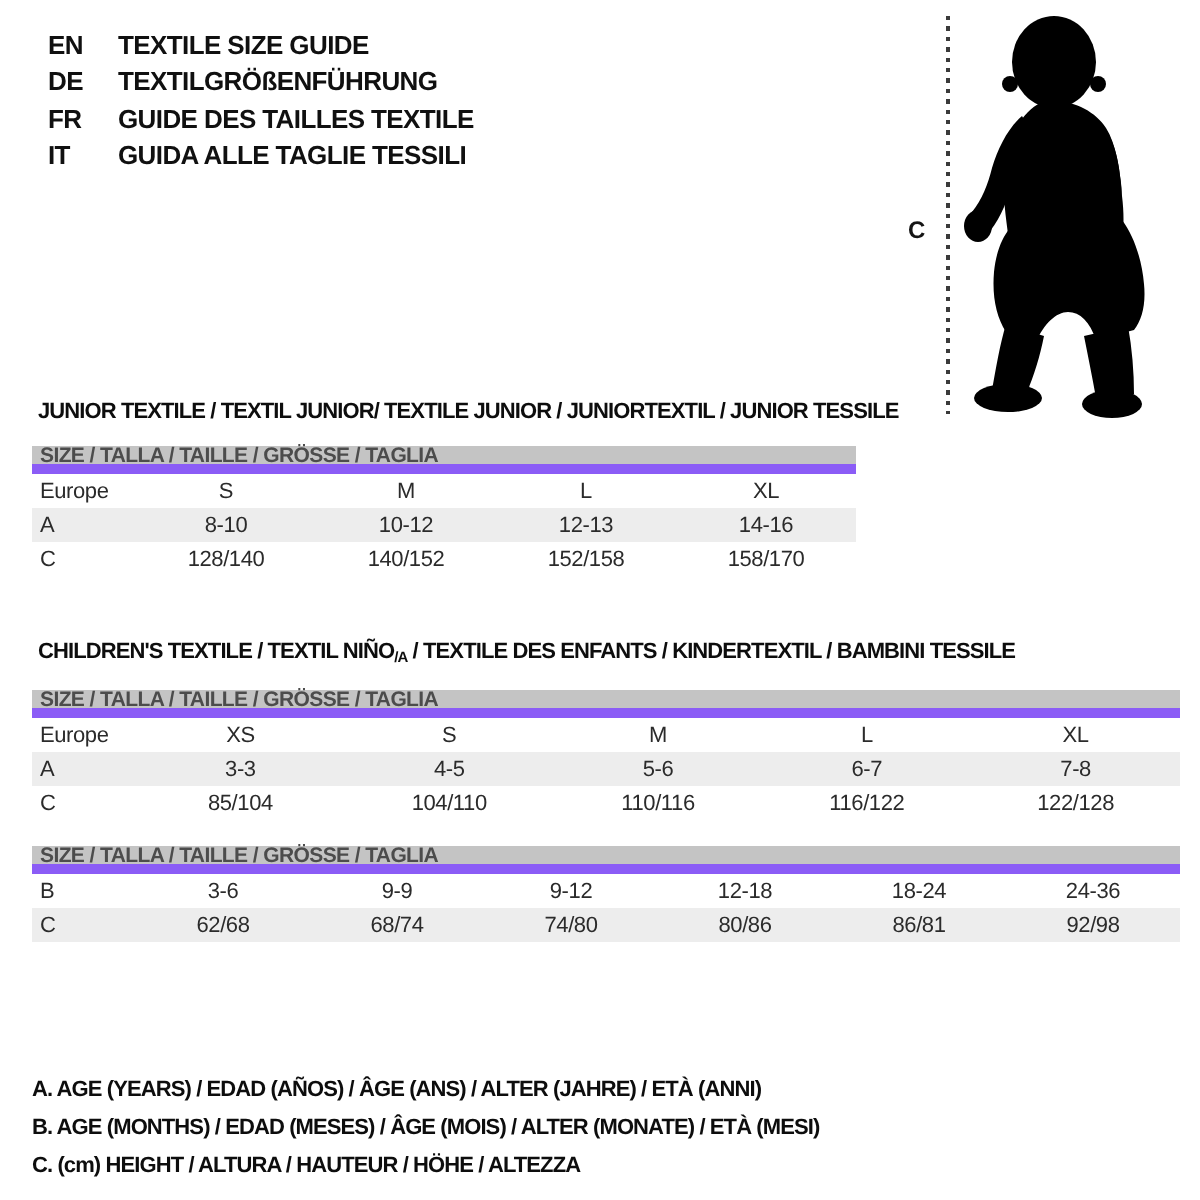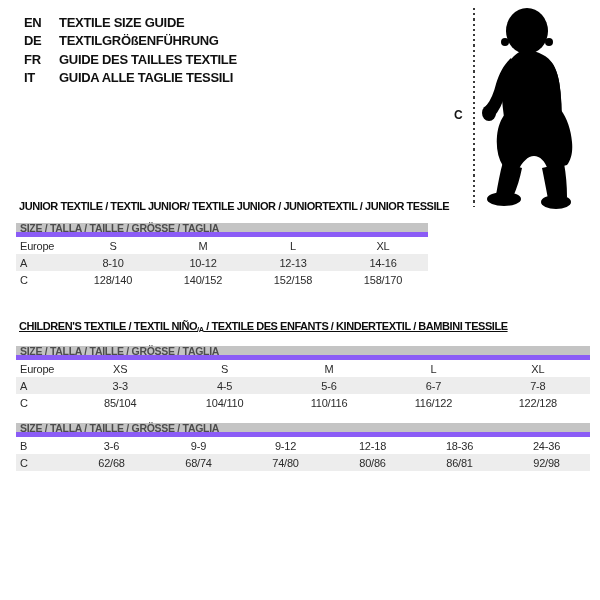--- a/index.html
+++ b/index.html
@@ -20,21 +20,21 @@
   .baby { position:absolute; left:478px; top:6px; width:112px; height:206px; }
 
   
   .size-table { position:absolute; left:16px; }
   .t-junior   { top:200px; width:412px; }
   .t-children { top:320px; width:574px; }
   .t-babies   { top:423px; width:574px; }
   .tbl-title { font-size:11px; font-weight:700; letter-spacing:-0.45px; color:#0d0d0d;
                white-space:nowrap; padding-left:3px; line-height:13px; }
   .t-junior .tbl-title { margin-bottom:10px; }
-  .t-children .tbl-title { margin-bottom:12px;text-decoration:underline; }
+  .t-children .tbl-title { margin-bottom:12px; }
   .t-babies .tbl-title-block { margin-bottom:11px; }
   .sub { font-size:7.5px; position:relative; top:2px; }
   .size-bar { height:14px; background:#c4c4c4; border-bottom:5px solid #8b5cf6;
               display:flex; align-items:center; padding-left:4px;
               font-size:10.5px; font-weight:700; letter-spacing:-0.3px; color:#4c4c4c; }
   .trow { display:flex; height:17px; align-items:center; font-size:11px;
           letter-spacing:-0.2px; color:#2b2b2b; }
   .trow.shaded { background:#ededed; }
   .c0 { width:52px; padding-left:4px; }
   .cv { flex:1; text-align:center; }
@@ -144,28 +144,33 @@
   </div>
 
   <div class="size-table t-babies">
     <div class="size-bar">SIZE / TALLA / TAILLE / GRÖSSE / TAGLIA</div>
     <div class="trow">
       <span class="c0">B</span>
       <span class="cv">3-6</span>
       <span class="cv">9-9</span>
       <span class="cv">9-12</span>
       <span class="cv">12-18</span>
-      <span class="cv">18-36</span>
+      <span class="cv">18-24</span>
       <span class="cv">24-36</span>
     </div>
     <div class="trow shaded">
       <span class="c0">C</span>
       <span class="cv">62/68</span>
       <span class="cv">68/74</span>
       <span class="cv">74/80</span>
       <span class="cv">80/86</span>
       <span class="cv">86/81</span>
       <span class="cv">92/98</span>
     </div>
   </div>
 
+  <div class="notes">
+    <div class="note">A. AGE (YEARS) / EDAD (AÑOS) / ÂGE (ANS) / ALTER (JAHRE) / ETÀ (ANNI)</div>
+    <div class="note">B. AGE (MONTHS) / EDAD (MESES) / ÂGE (MOIS) / ALTER (MONATE) / ETÀ (MESI)</div>
+    <div class="note">C. (cm) HEIGHT / ALTURA / HAUTEUR / HÖHE / ALTEZZA</div>
+  </div>
 
 </div>
 
 </body></html>

